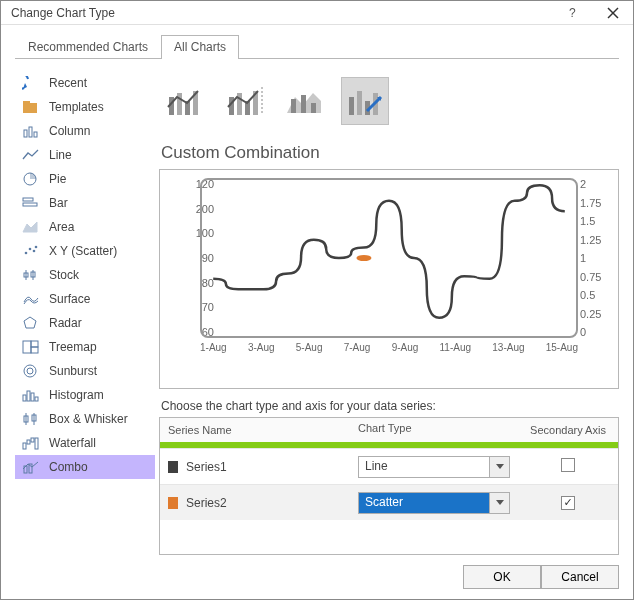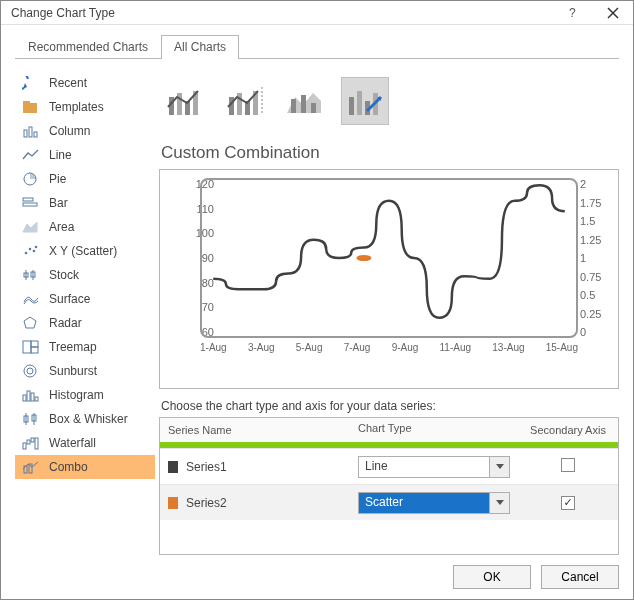--- a/index.html
+++ b/index.html
@@ -12,21 +12,21 @@
   .titlebar { height: 24px; display: flex; align-items: center; padding: 0 0 0 10px; border-bottom: 1px solid #e0e0e0; }
   .titlebar-title { flex: 1; font-size: 12px; color: #444; }
   .titlebar-btn { width: 40px; height: 32px; display: flex; align-items: center; justify-content: center; color: #555; }
   .body { flex: 1; padding: 10px 14px 0 14px; display: flex; flex-direction: column; }
   .tabs { display: flex; border-bottom: 1px solid #b7b7b7; margin-bottom: 6px; }
   .tab { padding: 4px 12px 5px 12px; border: 1px solid transparent; border-bottom: none; margin-bottom: -1px; color: #555; }
   .tab.active { border-color: #b7b7b7; background: #fff; }
   .content { flex: 1; display: flex; gap: 4px; padding-top: 6px; }
   .sidebar { width: 140px; }
   .side-item { display: flex; align-items: center; gap: 8px; padding: 4px 6px; color: #444; }
-  .side-item.selected { background: #fdba74; }
+  .side-item.selected { background: #c4b5fd; }
   .side-ico { width: 20px; height: 16px; display: inline-flex; align-items: center; justify-content: center; color: #5b7ba3; }
   .side-ico.orange { color: #d08a2b; }
   .side-ico.blue { color: #2a6fc4; }
   .rightpane { flex: 1; display: flex; flex-direction: column; }
   .topicons { display: flex; gap: 12px; padding: 6px 2px 14px 2px; }
   .topicon { width: 48px; height: 48px; border: 1px solid transparent; display:flex; align-items:center; justify-content:center; }
   .topicon.sel { background: #d9d9d9; border-color: #c0c0c0; }
   .section-title { font-size: 17px; color: #555; padding: 4px 2px 6px 2px; }
   .chartbox { border: 1px solid #b7b7b7; padding: 8px 10px 4px 10px; height: 220px; position: relative; background:#fff; }
   .plot { position: relative; width: 100%; height: 180px; }
@@ -47,21 +47,21 @@
   .st-c-axis { width: 100px; text-align:center; padding:6px 0; }
   .swatch { width:10px; height:12px; display:inline-block; }
   .sw1 { background:#404040; }
   .sw2 { background:#e07b2e; }
   .combo { display:flex; height:22px; border:1px solid #aeaeae; background:#fff; }
   .combo .cval { flex:1; padding:2px 6px; font-size:12px; }
   .combo .carrow { width:20px; border-left:1px solid #aeaeae; display:flex; align-items:center; justify-content:center; background:#eee;}
   .combo.open .cval { background:#1a73c8; color:#fff; }
   .chk { width:14px; height:14px; border:1px solid #888; display:inline-flex; align-items:center; justify-content:center; background:#fff;}
   .chk.checked::after { content:"✓"; font-size:11px; line-height:1; color:#333; }
-  .footer { height:46px; border-top:0; display:flex; justify-content:flex-end; align-items:center; gap:10px; padding: 0 14px; }
+  .footer { height:46px; border-top:0; display:flex; justify-content:flex-end; align-items:center; padding: 0 14px; }
   .btn { min-width:78px; height:24px; border:1px solid #aaa; background:#f4f4f4; padding:2px 12px; font-size:12px; }
 </style>
 </head>
 <body>
 
 <div class="dialog">
   <div class="titlebar">
     <div class="titlebar-title">Change Chart Type</div>
     <div class="titlebar-btn">
       <svg width="12" height="12" viewBox="0 0 12 12">
@@ -289,21 +289,21 @@
               </svg>
             </div>
         </div>
 
         <div class="section-title">Custom Combination</div>
 
         <div class="chartbox">
           <div class="plot">
             <div class="axis-left">
               <span>120</span>
-              <span>110</span>
+              <span>200</span>
               <span>100</span>
               <span>90</span>
               <span>80</span>
               <span>70</span>
               <span>60</span>
             </div>
             <div class="axis-right">
               <span>2</span>
               <span>1.75</span>
               <span>1.5</span>

